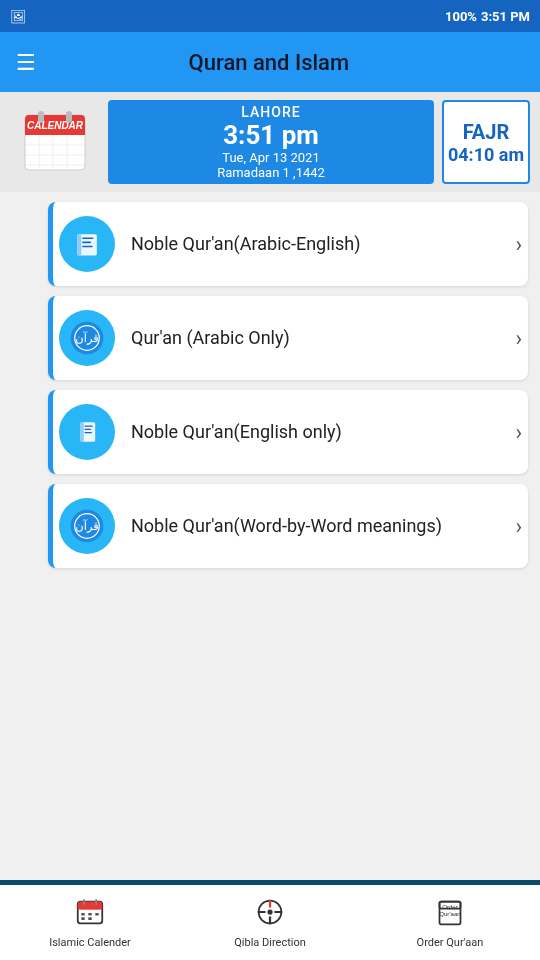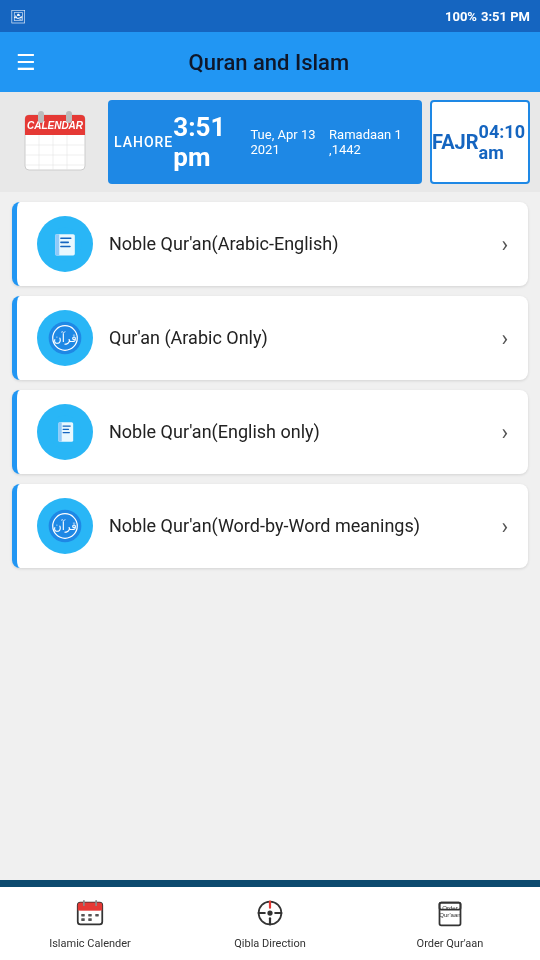--- a/index.html
+++ b/index.html
@@ -61,20 +61,21 @@
       justify-content: center;
       width: 90px;
       font-style: italic;
     }
     .calendar-svg { width: 70px; height: 70px; }
 
     #location-box {
       background: #1E88E5;
       color: white;
       display: flex;
+      flex-direction: column;
       align-items: center;
       justify-content: center;
       flex: 1;
       border-radius: 4px;
       padding: 6px;
     }
     #location-city {
       font-size: 14px;
       font-weight: 500;
       letter-spacing: 1px;
@@ -84,24 +85,24 @@
       font-weight: bold;
     }
     #location-date { font-size: 13px; }
     #location-hijri { font-size: 13px; }
 
     #prayer-box {
       background: white;
       border: 2.5px solid #1E88E5;
       color: #1E88E5;
       display: flex;
-      flex-direction: row;
-      align-items: center;
-      justify-content: center;
-      width: 100px;
+      flex-direction: column;
+      align-items: center;
+      justify-content: center;
+      width: 88px;
       border-radius: 4px;
     }
     #prayer-name {
       font-size: 20px;
       font-weight: bold;
       color: #1565C0;
     }
     #prayer-time {
       font-size: 18px;
       font-weight: bold;
@@ -117,25 +118,26 @@
       gap: 10px;
       overflow-y: auto;
       height: calc(960px - 32px - 60px - 100px - 80px);
     }
 
     .list-item {
       background: white;
       border-radius: 8px;
       display: flex;
       align-items: center;
-      padding: 14px 20px;
+      padding: 14px 6px;
       gap: 16px;
       box-shadow: 0 1px 3px rgba(0,0,0,0.12);
       cursor: pointer;
       border-left: 5px solid #2196F3;
+      margin-left: 36px;
     }
     .list-item-icon {
       width: 56px;
       height: 56px;
       border-radius: 50%;
       background: #29B6F6;
       display: flex;
       align-items: center;
       justify-content: center;
       flex-shrink: 0;
@@ -155,21 +157,21 @@
     }
 
     
     #bottom-nav {
       position: absolute;
       bottom: 0;
       left: 0;
       width: 540px;
       height: 80px;
       background: white;
-      border-top: 7px solid #0c4a6e;
+      border-top: 5px solid #0c4a6e;
       display: flex;
       align-items: stretch;
     }
     .nav-item {
       flex: 1;
       display: flex;
       flex-direction: column;
       align-items: center;
       justify-content: center;
       gap: 4px;

